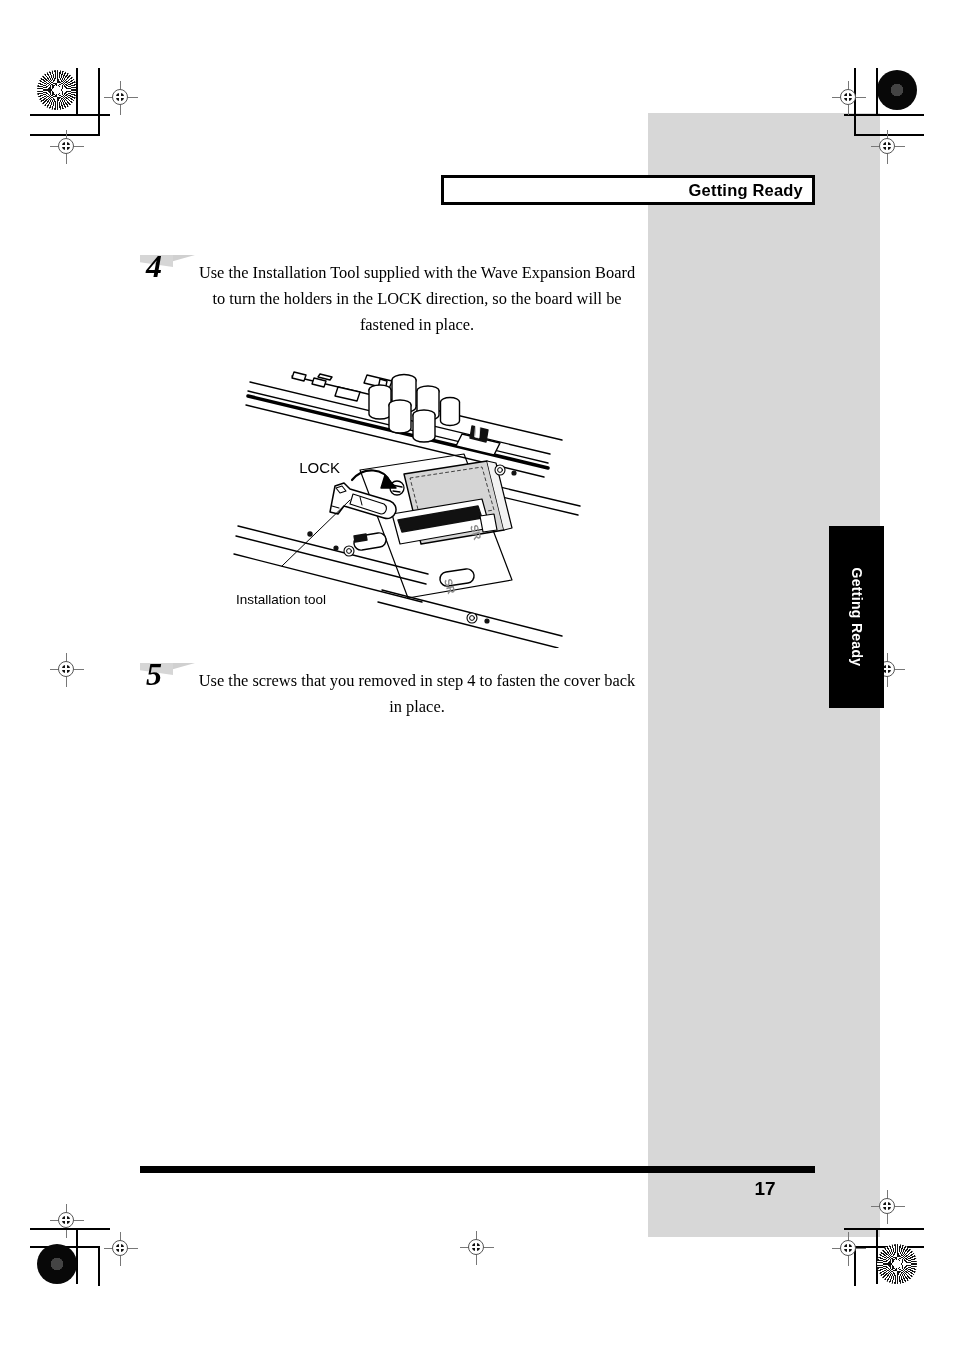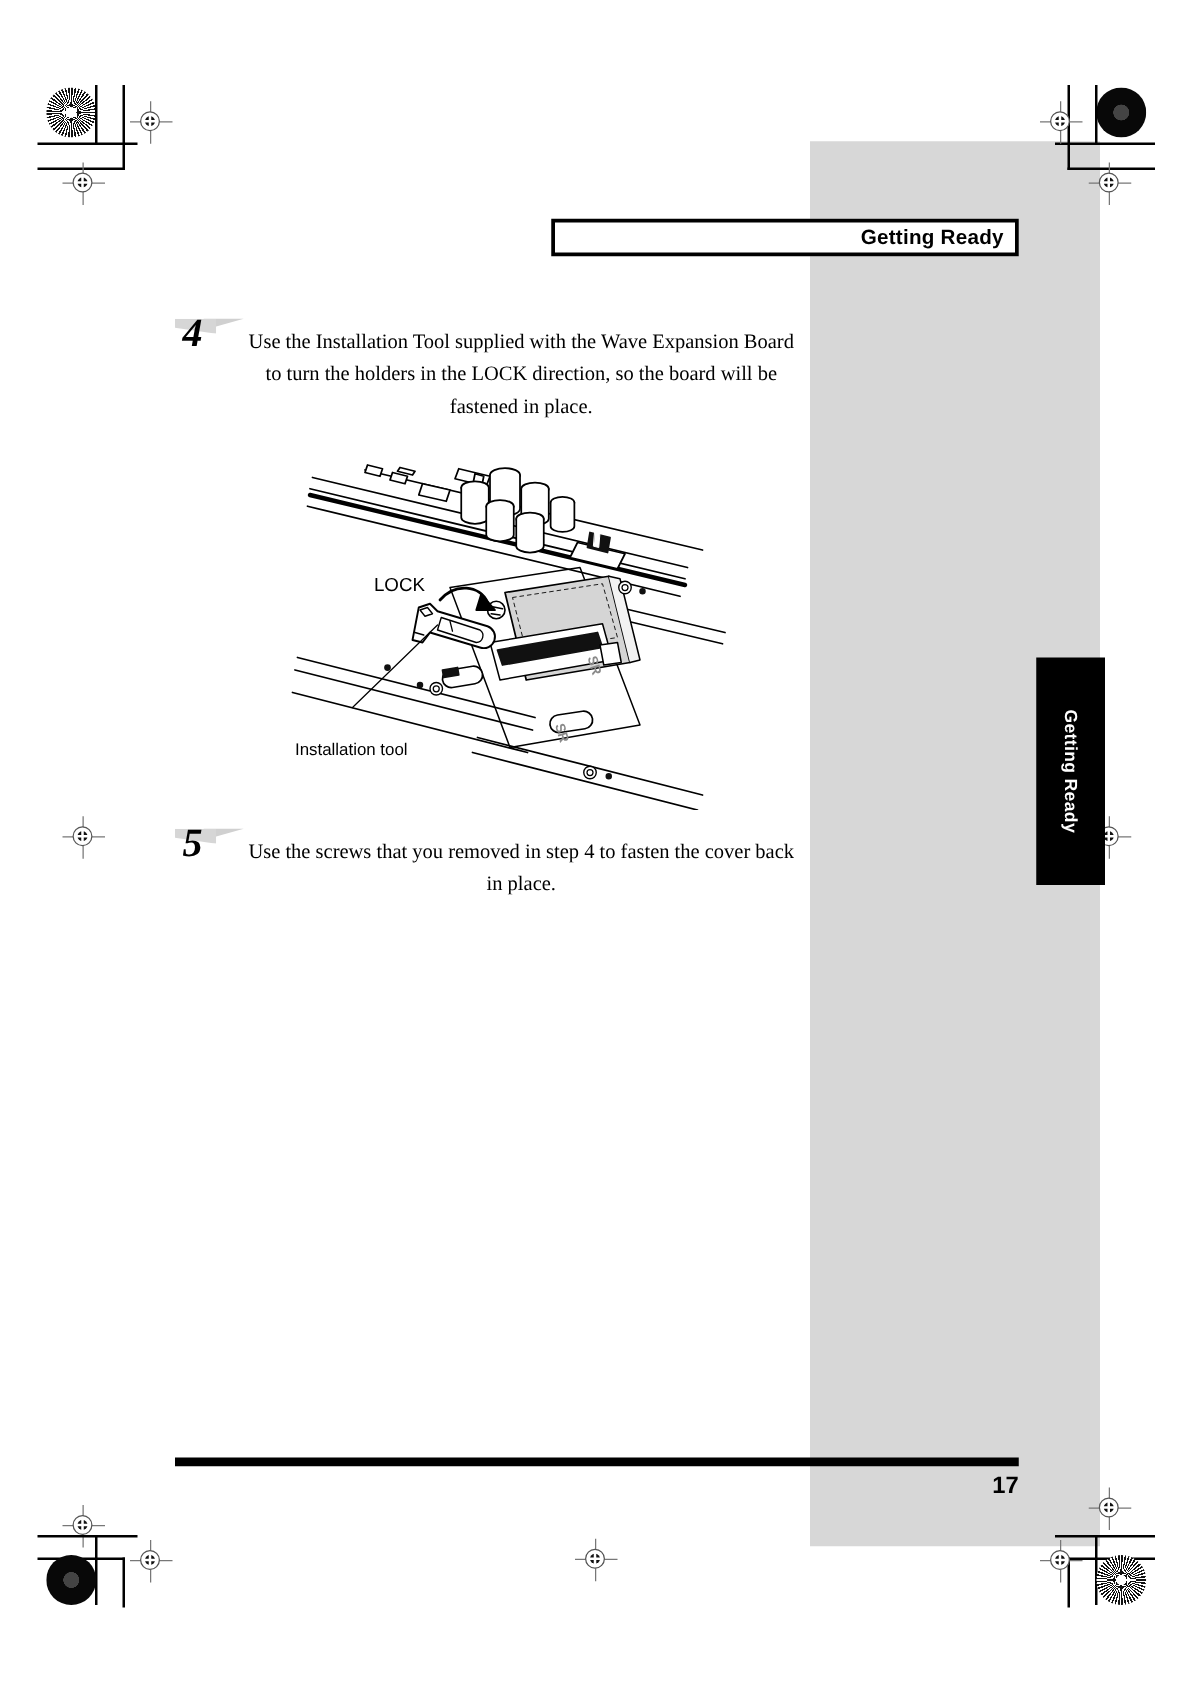--- a/index.html
+++ b/index.html
@@ -233,21 +233,21 @@
     top: 1166px;
     width: 675px;
     height: 7px;
     background: #000;
   }
   .page-number {
     position: absolute;
     left: 715px;
     top: 1178px;
     width: 100px;
-    text-align: right;
+    text-align: center;
     font-family: "Liberation Sans", sans-serif;
     font-weight: bold;
     font-size: 19px;
     color: #000;
   }
 </style>
 </head>
 <body>
 
 <div id="page">

